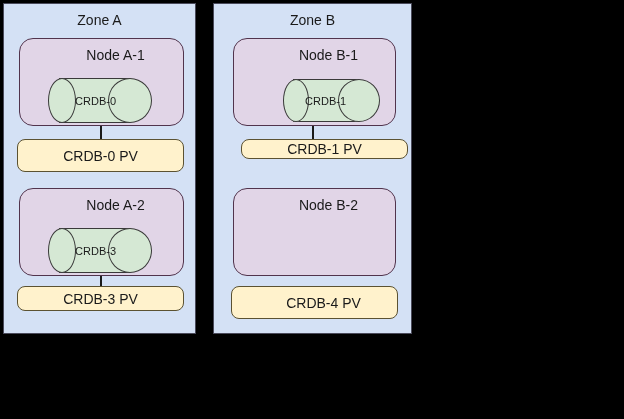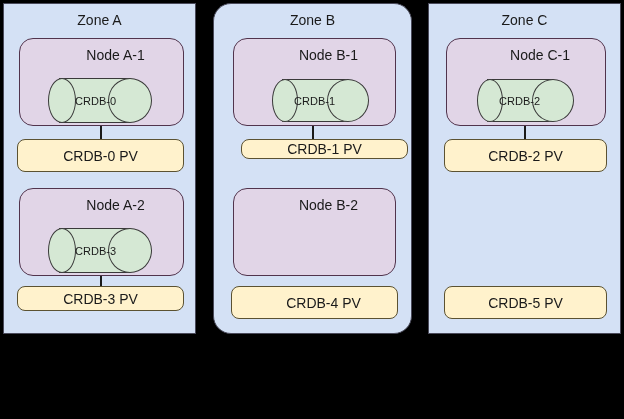--- a/index.html
+++ b/index.html
@@ -122,52 +122,35 @@
         <div class="cyl-box" style="left:11px; right:22px;"></div>
         <div class="cyl-cap" style="left:0; width:28px;"></div>
         <div class="cyl-cap" style="right:0; width:44px;"></div>
         <div class="cyl-label" style="left:6px; width:62px;">CRDB-3</div>
       </div>
     </div>
     <div class="connector" style="left:96px; top:272px; height:12px;"></div>
     <div class="pv" style="left:13px; top:282px; width:167px; height:25px;">CRDB-3 PV</div>
   </div>
 
-  <div class="zone" style="left:213px; top:3px; width:199px; height:331px;border-radius:18px;">
+  <div class="zone" style="left:213px; top:3px; width:199px; height:331px;">
     <div class="zone-title">Zone B</div>
 
     <div class="node" style="left:19px; top:34px; width:163px; height:88px;">
       <div class="node-title">Node B-1</div>
-      <div class="cylinder" style="left:38px; top:40px; width:97px; height:43px;">
+      <div class="cylinder" style="left:49px; top:40px; width:97px; height:43px;">
         <div class="cyl-box" style="left:10px; right:21px;"></div>
         <div class="cyl-cap" style="left:0; width:26px;"></div>
         <div class="cyl-cap" style="right:0; width:42px;"></div>
         <div class="cyl-label" style="left:5px; width:58px;">CRDB-1</div>
       </div>
     </div>
     <div class="connector" style="left:98px; top:122px; height:14px;"></div>
     <div class="pv" style="left:27px; top:135px; width:167px; height:20px;text-align:right;">CRDB-1 PV</div>
 
     <div class="node" style="left:19px; top:184px; width:163px; height:88px;">
       <div class="node-title">Node B-2</div>
     </div>
     <div class="pv" style="left:17px; top:282px; width:167px; height:33px;padding-left:18px;">CRDB-4 PV</div>
   </div>
 
-  <div class="zone" style="left:428px; top:3px; width:193px; height:331px;">
-    <div class="zone-title">Zone C</div>
-
-    <div class="node" style="left:17px; top:34px; width:160px; height:88px;">
-      <div class="node-title">Node C-1</div>
-      <div class="cylinder" style="left:30px; top:40px; width:97px; height:43px;">
-        <div class="cyl-box" style="left:10px; right:21px;"></div>
-        <div class="cyl-cap" style="left:0; width:26px;"></div>
-        <div class="cyl-cap" style="right:0; width:42px;"></div>
-        <div class="cyl-label" style="left:5px; width:58px;">CRDB-2</div>
-      </div>
-    </div>
-    <div class="connector" style="left:95px; top:122px; height:14px;"></div>
-    <div class="pv" style="left:15px; top:135px; width:163px; height:33px;">CRDB-2 PV</div>
-
-    <div class="pv" style="left:15px; top:282px; width:163px; height:33px;">CRDB-5 PV</div>
-  </div>
 
 </div>
 
 </body></html>

